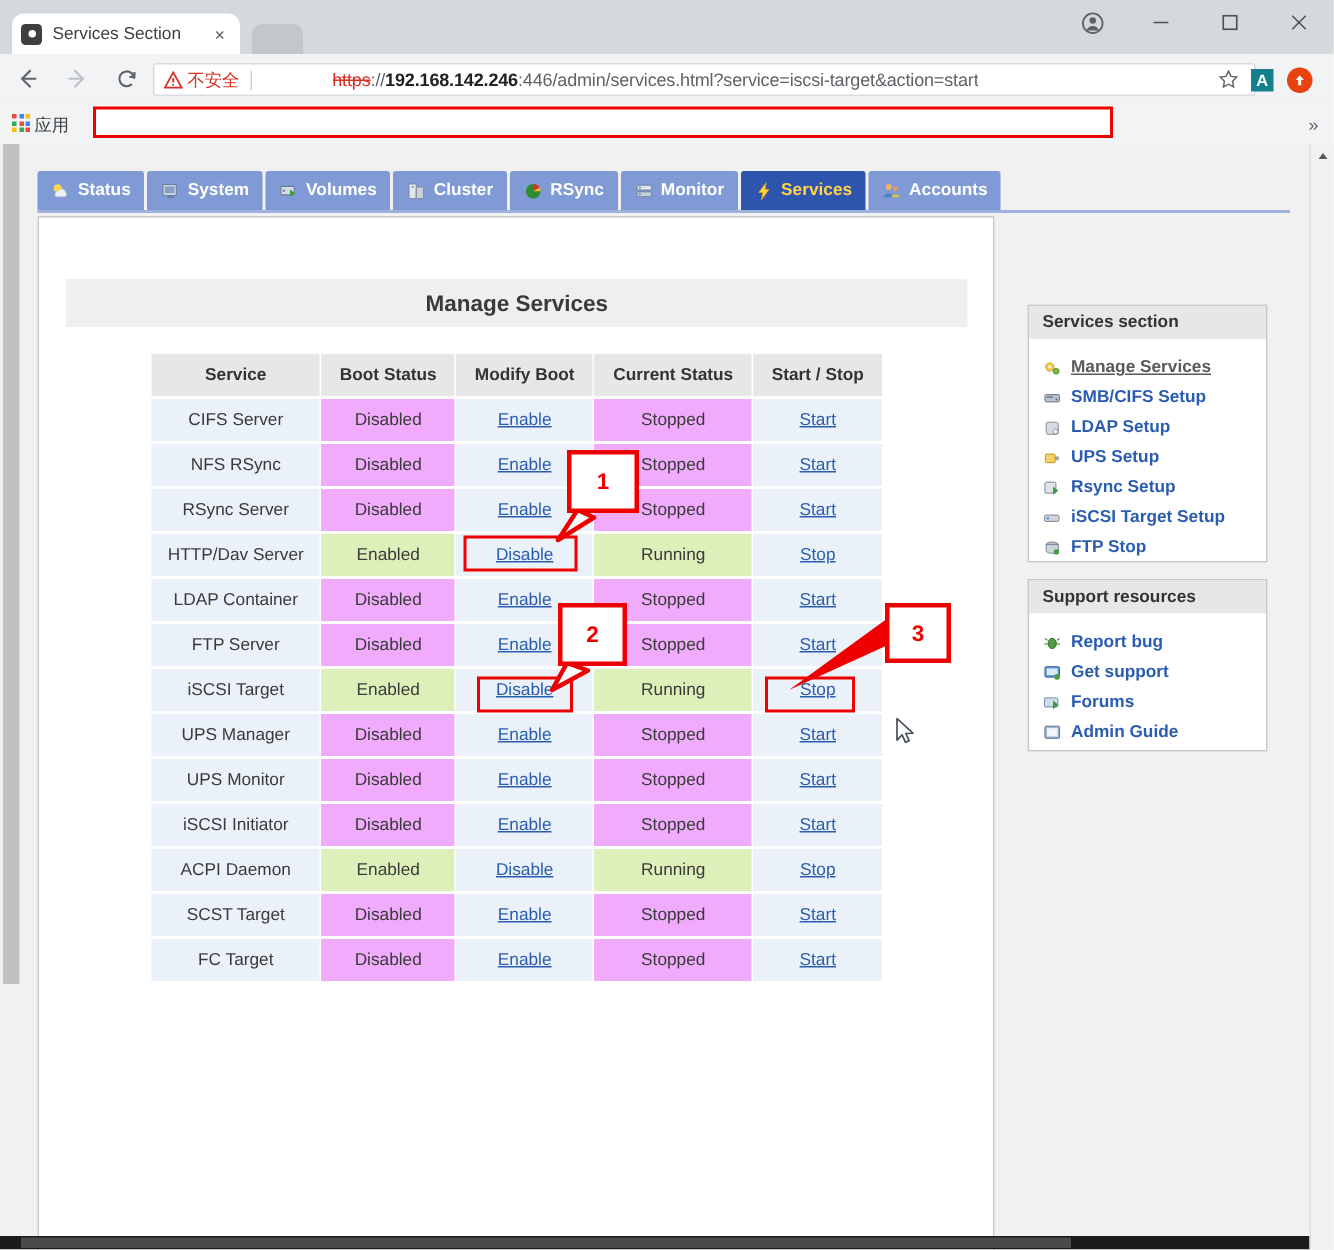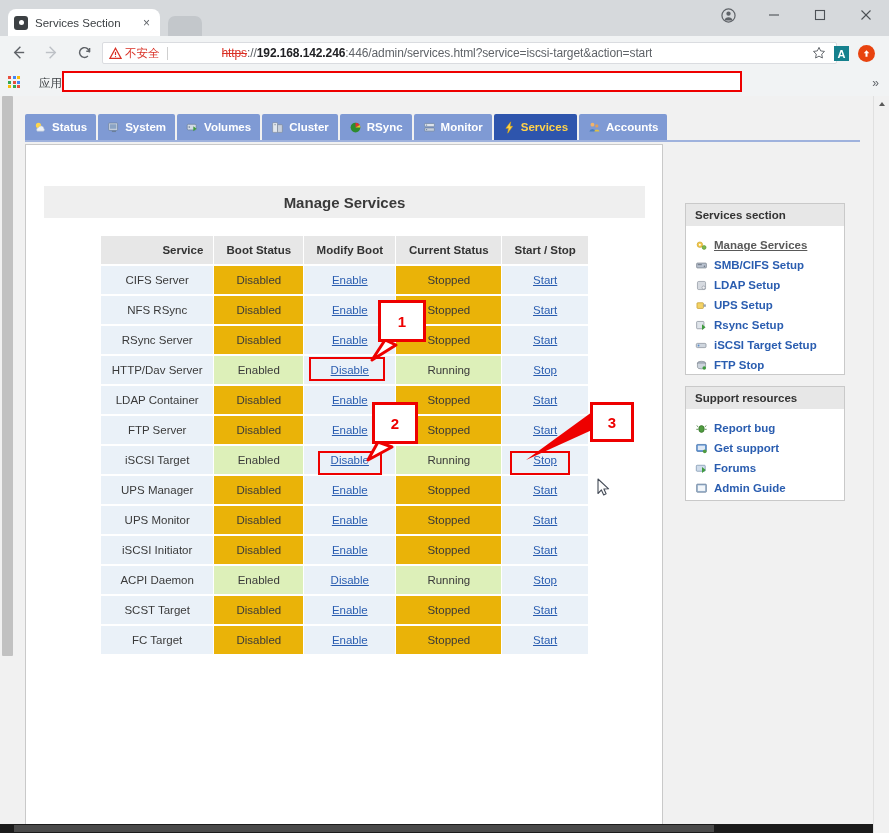--- a/index.html
+++ b/index.html
@@ -58,21 +58,21 @@
   }
   .ext-o{
     position:absolute;left:858px;top:45px;width:17px;height:17px;border-radius:50%;
     background:#e8430f;display:flex;align-items:center;justify-content:center;
   }
   .ext-o svg{display:block;}
 
   .bookmarkbar{position:absolute;left:0;top:69px;width:889px;height:27px;background:#f1f3f4;border-bottom:1px solid #dfe1e3;}
   .apps-grid{position:absolute;left:8px;top:76px;width:12px;height:12px;display:grid;grid-template-columns:repeat(3,3px);grid-template-rows:repeat(3,3px);gap:1.5px;}
   .apps-grid span{display:block;width:3px;height:3px;}
-  .apps-label{position:absolute;left:39px;top:76px;font-size:11.5px;color:#3c4043;text-align:right;}
+  .apps-label{position:absolute;left:23px;top:76px;font-size:11.5px;color:#3c4043;text-align:right;}
   .bm-redbox{position:absolute;left:62px;top:71px;width:680px;height:21px;background:#ffffff;border:2px solid #ee0000;box-sizing:border-box;}
   .chev{position:absolute;right:10px;top:76px;font-size:12px;color:#5f6368;}
 
   
   .viewport{position:absolute;left:0;top:96px;width:889px;height:737px;background:#f1f1f1;overflow:hidden;}
   .page{position:absolute;left:0;top:0;width:872px;height:737px;background:#f1f1f1;}
 
   
   .navtabs{position:absolute;left:25px;top:18px;height:26px;display:flex;align-items:flex-end;}
   .navtab{
@@ -92,24 +92,24 @@
   .pagetitle{
     position:absolute;left:44px;top:90px;width:601px;height:32px;background:#efefef;
     display:flex;align-items:center;justify-content:center;
     font-size:15px;font-weight:bold;color:#3a3a3a;
   }
   table.svc{position:absolute;left:100px;top:138px;width:489px;border-collapse:separate;border-spacing:1px 2px;}
   table.svc th{
     background:#e7e7e7;color:#333333;font-size:11.5px;font-weight:bold;
     height:28px;padding:0 10px;text-align:center;white-space:nowrap;
   }
-  table.svc th.left{text-align:right;}
+  table.svc th.left{text-align:center;}
   table.svc td{height:28px;font-size:11.5px;color:#3a3a3a;text-align:center;padding:0 8px;white-space:nowrap;}
   td.name{background:#eaf1f8;text-align:left;min-width:88px;}
-  td.state-off{background:#eab308;}
+  td.state-off{background:#f0abfc;}
   td.state-on{background:#ddf0b9;}
   td.act{background:#eaf1f8;}
   td.act a{color:#2a5db0;text-decoration:underline;font-size:11.5px;}
 
   
   .sbox{position:absolute;background:#ffffff;border:1px solid #c9c9c9;box-sizing:border-box;}
   .sbox-hd{background:#e7e7e7;height:22px;display:flex;align-items:center;padding:0 9px;font-size:11.5px;font-weight:bold;color:#333333;}
   .sbox ul{list-style:none;margin:0;padding:9px 0 9px 9px;}
   .sbox li{display:flex;align-items:center;height:20px;font-size:11.5px;}
   .sbox li .ic{width:13px;height:13px;margin-right:6px;flex:0 0 auto;display:block;}

